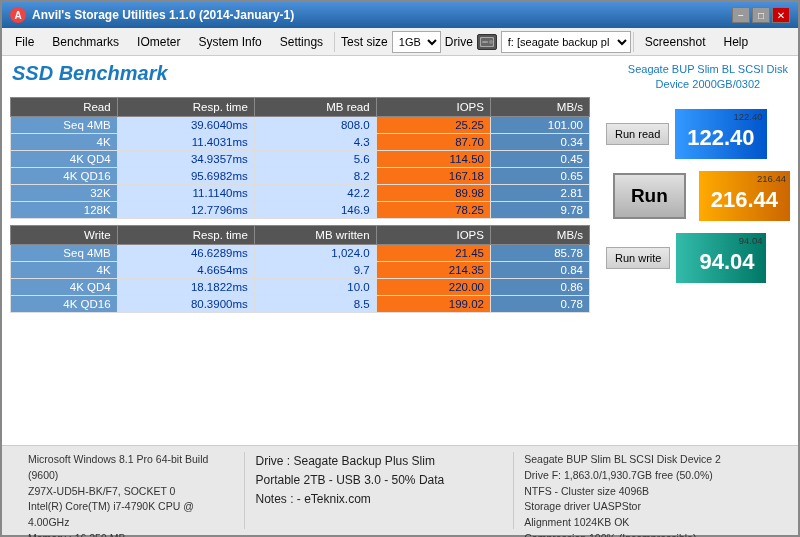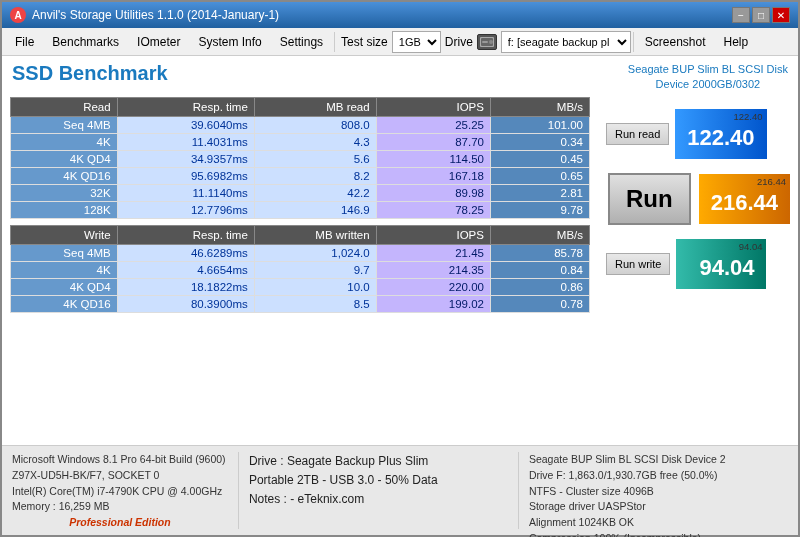--- a/index.html
+++ b/index.html
@@ -41,21 +41,21 @@
       border-radius: 50%;
       display: flex;
       align-items: center;
       justify-content: center;
       font-size: 10px;
       font-weight: bold;
       color: white;
     }
     .title-text {
       font-size: 12px;
-      font-weight: normal;
+      font-weight: bold;
     }
     .title-controls {
       display: flex;
       gap: 2px;
     }
     .title-btn {
       width: 18px;
       height: 16px;
       background: #999;
       border: 1px solid #777;
@@ -135,20 +135,21 @@
       padding: 6px 10px 4px 10px;
       display: flex;
       justify-content: space-between;
       align-items: flex-start;
       flex-shrink: 0;
     }
     .ssd-title {
       color: #1a7abf;
       font-size: 20px;
       font-weight: bold;
+      font-style: italic;
     }
     .device-info {
       color: #1a7abf;
       font-size: 11px;
       text-align: center;
       line-height: 1.4;
     }
     .main-area {
       display: flex;
       flex: 1;
@@ -183,21 +184,21 @@
       background: #6699cc;
       color: white;
       text-align: right !important;
       font-weight: normal;
     }
     .value-blue {
       background: #cce0ff;
       color: #003399;
     }
     .value-iops {
-      background: #c4b5fd;
+      background: #f97316;
       color: #001a66;
     }
     .value-mbs {
       background: #5588bb;
       color: white;
     }
     .table-spacer { height: 6px; }
     .right-panel {
       width: 200px;
       padding: 4px 8px;
@@ -250,21 +251,21 @@
       font-size: 16px;
       font-weight: bold;
       cursor: pointer;
       text-align: center;
       align-self: center;
       margin: 4px auto;
     }
     .bottom-bar {
       background: #e8e8e8;
       border-top: 1px solid #ccc;
-      padding: 6px 10px;
+      padding: 6px 26px;
       display: flex;
       gap: 10px;
       flex-shrink: 0;
       height: 90px;
     }
     .bottom-section {
       flex: 1;
       font-size: 10.5px;
       color: #333;
       line-height: 1.5;
@@ -456,21 +457,21 @@
 
         <div style="display:flex;align-items:center;gap:6px;margin-top:8px">
           <button class="run-read-btn">Run read</button>
           <div style="position:relative;display:inline-block">
             <div style="font-size:9.5px;color:#333;text-align:right;position:absolute;top:2px;right:4px;z-index:1">122.40</div>
             <div class="score-box-blue" style="padding-top:16px;min-width:90px;font-size:22px">122.40</div>
           </div>
         </div>
 
         <div style="display:flex;align-items:center;gap:6px;margin-top:6px">
-          <button class="run-main-btn" style="font-size:24px;padding:10px 16px;min-width:60px">Run</button>
+          <button class="run-main-btn" style="font-size:19px;padding:10px 16px;min-width:60px">Run</button>
           <div style="position:relative;display:inline-block">
             <div style="font-size:9.5px;color:#333;text-align:right;position:absolute;top:2px;right:4px;z-index:1">216.44</div>
             <div class="score-box-orange" style="padding-top:16px;min-width:90px;font-size:22px">216.44</div>
           </div>
         </div>
 
         <div style="display:flex;align-items:center;gap:6px;margin-top:6px">
           <button class="run-read-btn">Run write</button>
           <div style="position:relative;display:inline-block">
             <div style="font-size:9.5px;color:#333;text-align:right;position:absolute;top:2px;right:4px;z-index:1">94.04</div>

